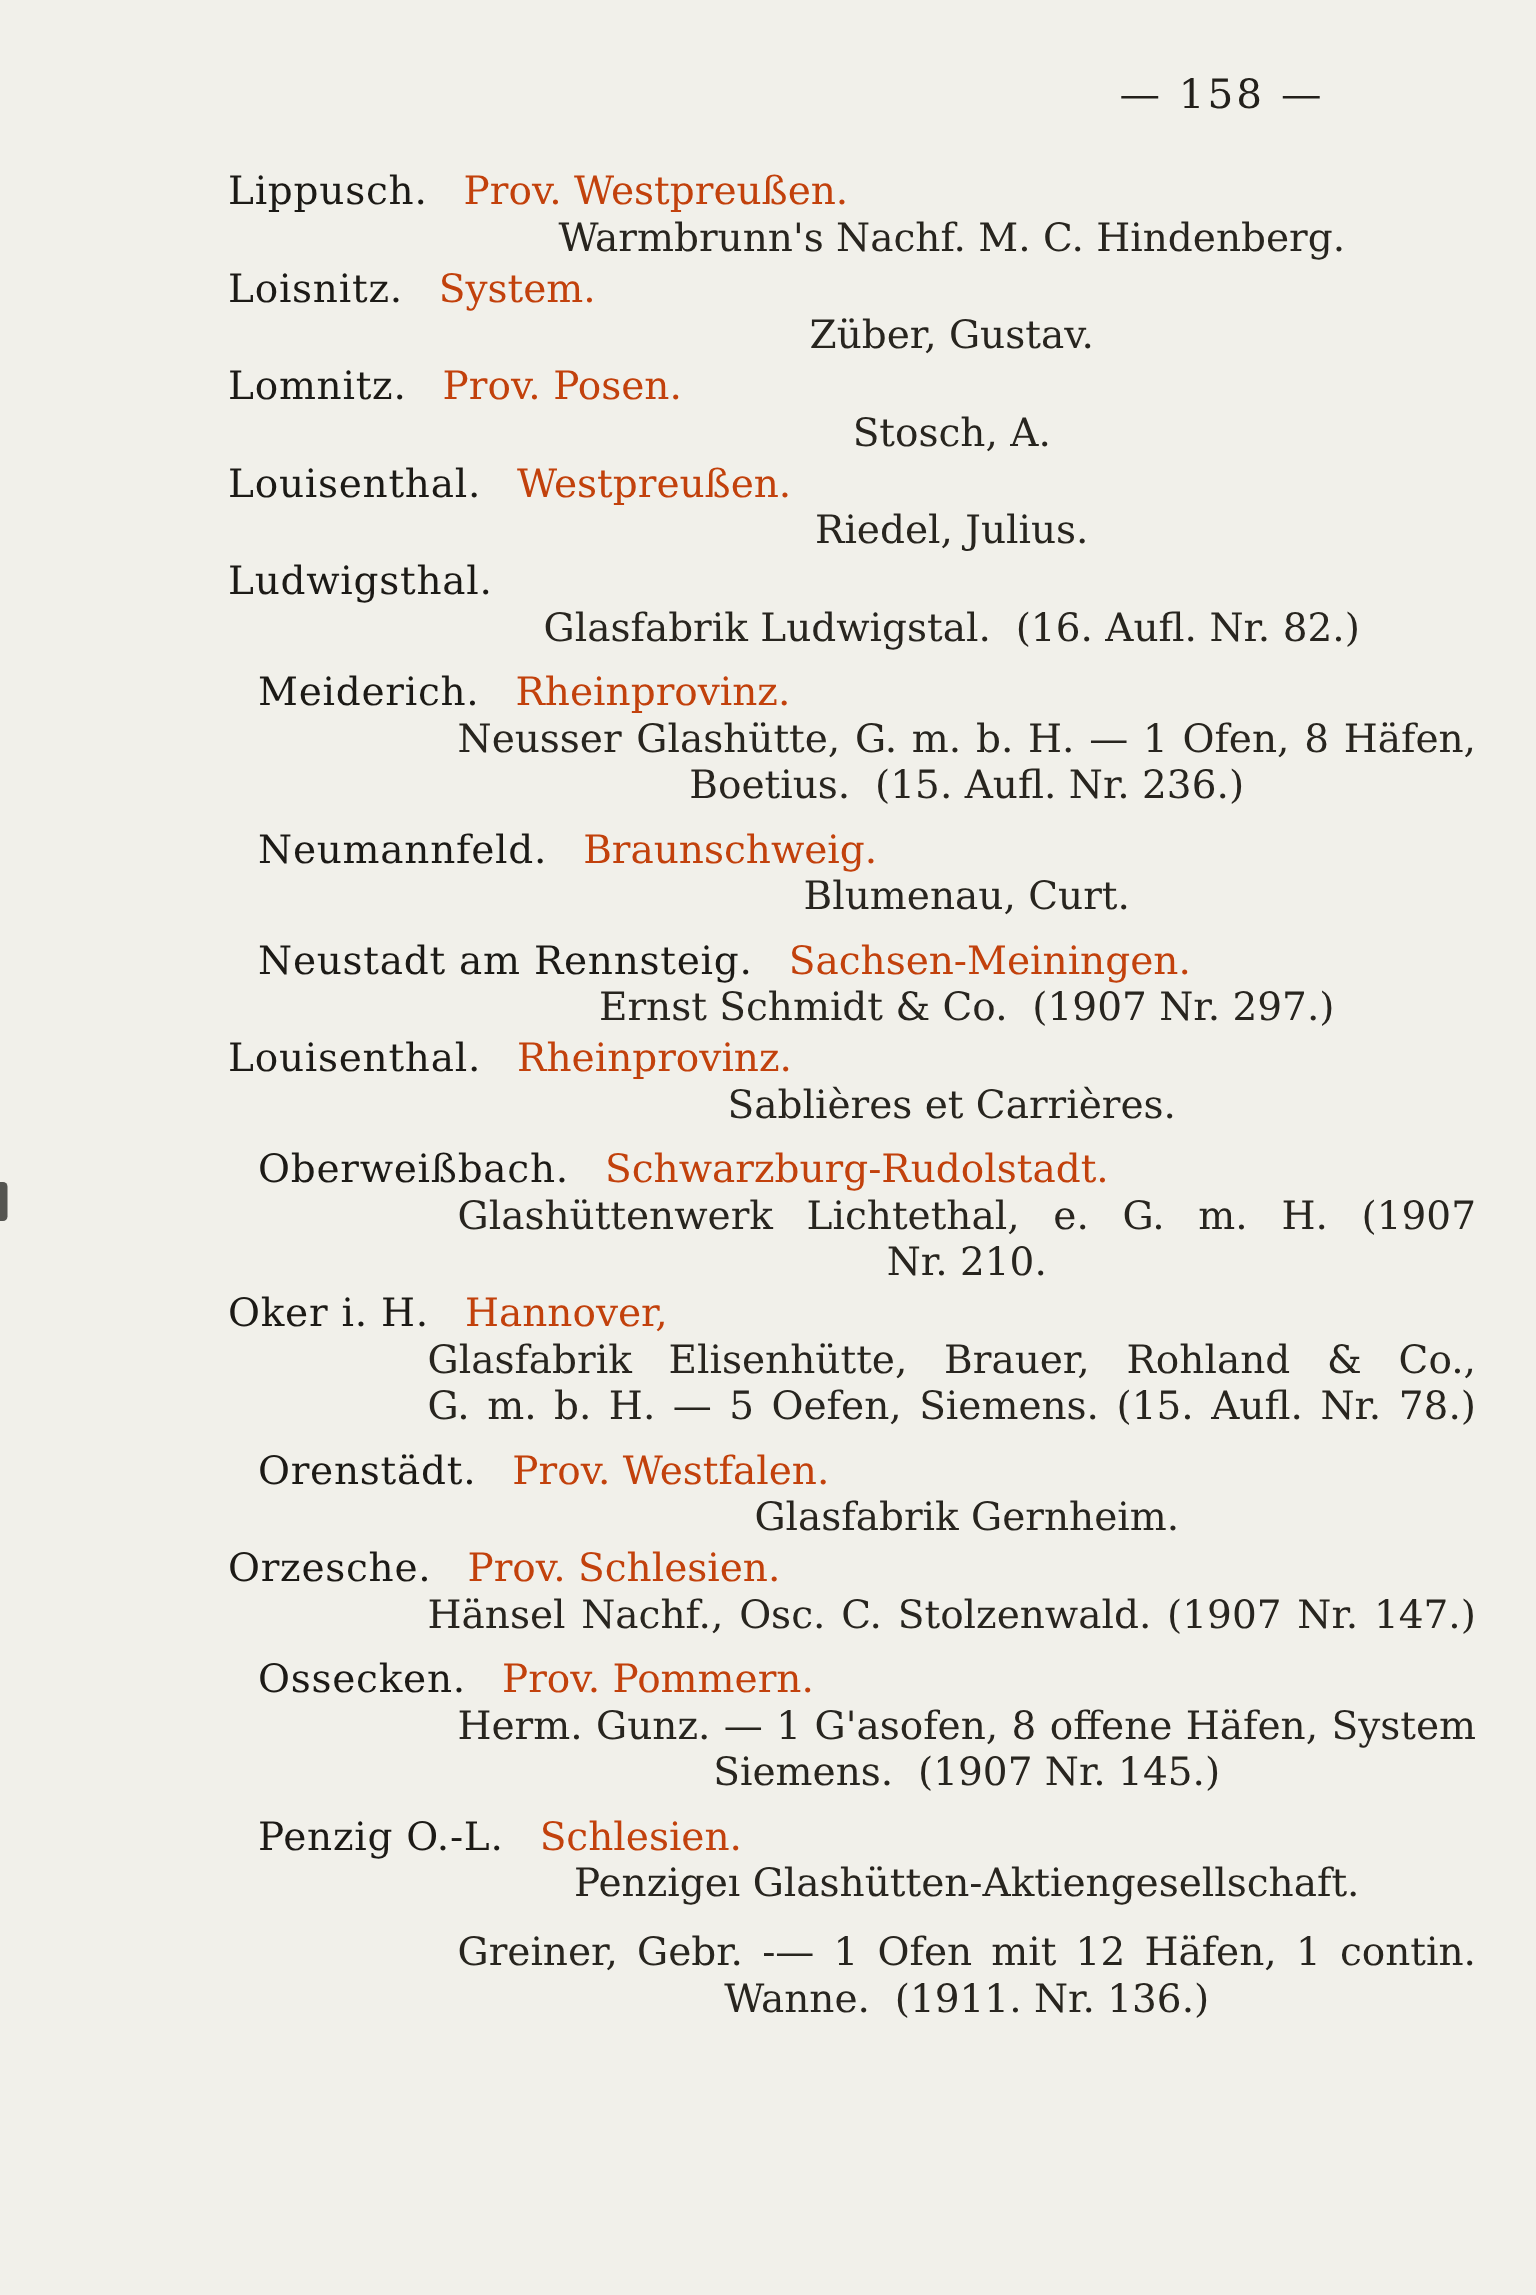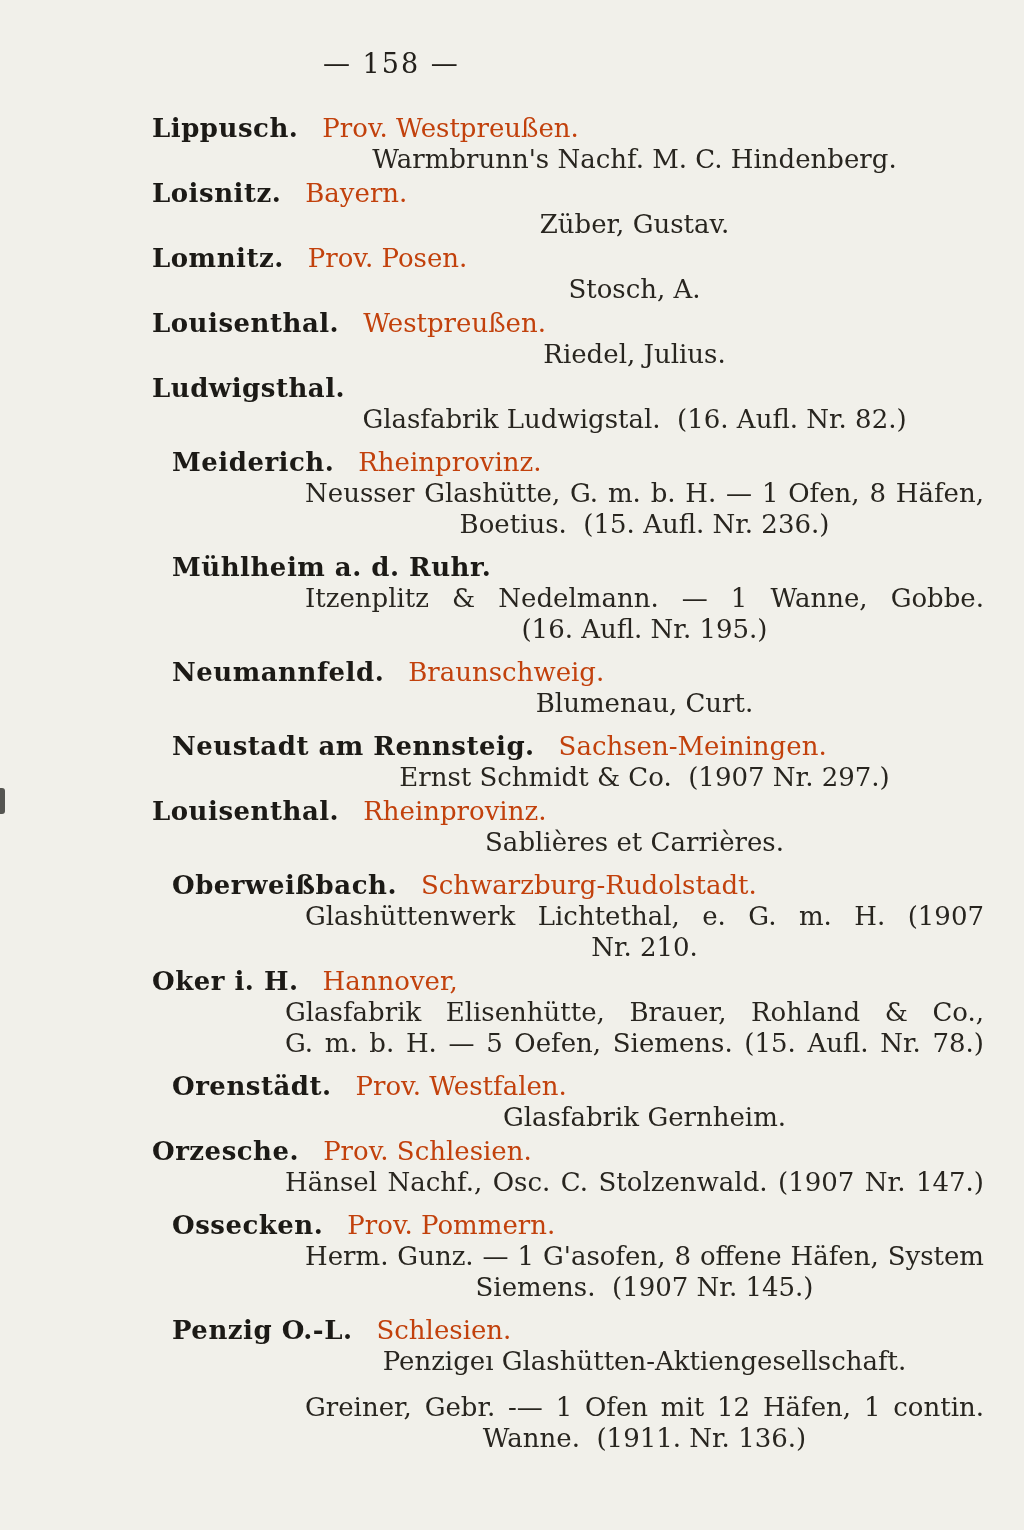--- a/index.html
+++ b/index.html
@@ -27,21 +27,21 @@
     opacity: 0.85;
   }
   .page-inner {
     position: absolute;
     left: 152px;
     top: 48px;
     width: 832px;
     color: #28251f;
   }
   .page-number {
-    text-align: left;
+    text-align: right;
     font-size: 27px;
     letter-spacing: 2px;
     padding-left: 70px;
     padding-right: 0;
     width: 560px;
     margin: 0 auto 34px auto;
     color: #23201b;
   }
   .entry {
     margin-top: 3px;
@@ -49,21 +49,21 @@
   .entry.gap-before {
     margin-top: 12px;
     margin-left: 20px;
   }
   .head {
     font-size: 26px;
     line-height: 31px;
     white-space: pre-wrap;
   }
   .place {
-    font-weight: bold;
+    font-weight: normal;
     letter-spacing: 0.5px;
     color: #1c1a16;
   }
   .region {
     margin-left: 24px;
     color: #c2410c;
   }
   .line {
     font-size: 26px;
     line-height: 31px;
@@ -88,44 +88,39 @@
 <div class="scan-edge"></div>
 
 <div class="page-inner">
   <div class="page-number">— 158 —</div>
   <main id="directory">
       <section class="entry">
         <div class="head"><span class="place">Lippusch.</span><span class="region">Prov. Westpreußen.</span></div>
         <div class="line">Warmbrunn's Nachf. M. C. Hindenberg.</div>
       </section>
       <section class="entry">
-        <div class="head"><span class="place">Loisnitz.</span><span class="region">Bayern.</span></div>
+        <div class="head"><span class="place">Loisnitz.</span><span class="region">System.</span></div>
         <div class="line">Züber, Gustav.</div>
       </section>
       <section class="entry">
         <div class="head"><span class="place">Lomnitz.</span><span class="region">Prov. Posen.</span></div>
         <div class="line">Stosch, A.</div>
       </section>
       <section class="entry">
         <div class="head"><span class="place">Louisenthal.</span><span class="region">Westpreußen.</span></div>
         <div class="line">Riedel, Julius.</div>
       </section>
       <section class="entry">
         <div class="head"><span class="place">Ludwigsthal.</span></div>
         <div class="line">Glasfabrik Ludwigstal.  (16. Aufl. Nr. 82.)</div>
       </section>
       <section class="entry gap-before">
         <div class="head"><span class="place">Meiderich.</span><span class="region">Rheinprovinz.</span></div>
         <div class="line justify">Neusser Glashütte, G. m. b. H. — 1 Ofen, 8 Häfen,</div>
         <div class="line">Boetius.  (15. Aufl. Nr. 236.)</div>
-      </section>
-      <section class="entry gap-before">
-        <div class="head"><span class="place">Mühlheim a. d. Ruhr.</span></div>
-        <div class="line justify">Itzenplitz &amp; Nedelmann. — 1 Wanne, Gobbe.</div>
-        <div class="line">(16. Aufl. Nr. 195.)</div>
       </section>
       <section class="entry gap-before">
         <div class="head"><span class="place">Neumannfeld.</span><span class="region">Braunschweig.</span></div>
         <div class="line">Blumenau, Curt.</div>
       </section>
       <section class="entry gap-before">
         <div class="head"><span class="place">Neustadt am Rennsteig.</span><span class="region">Sachsen-Meiningen.</span></div>
         <div class="line">Ernst Schmidt &amp; Co.  (1907 Nr. 297.)</div>
       </section>
       <section class="entry">

